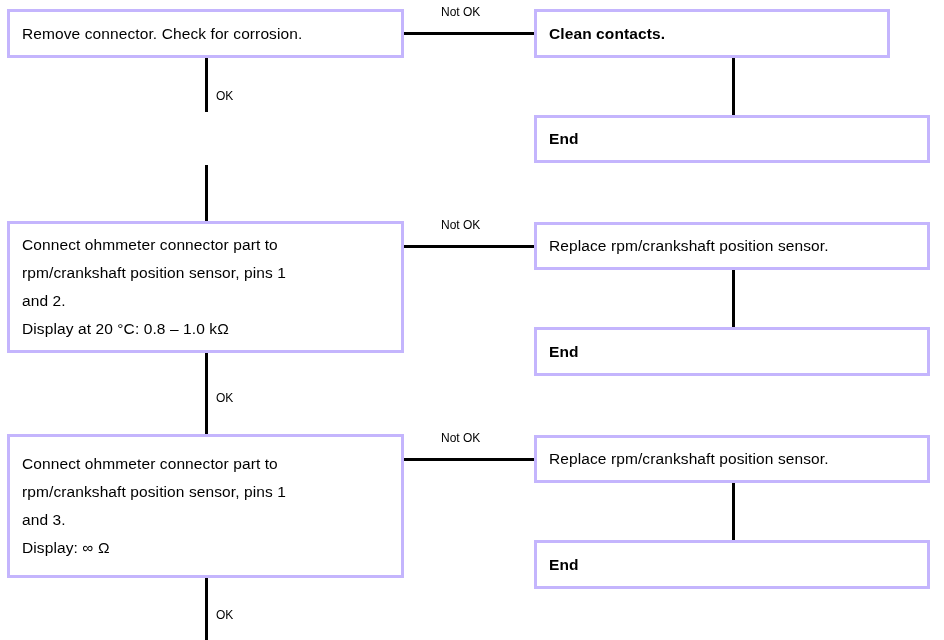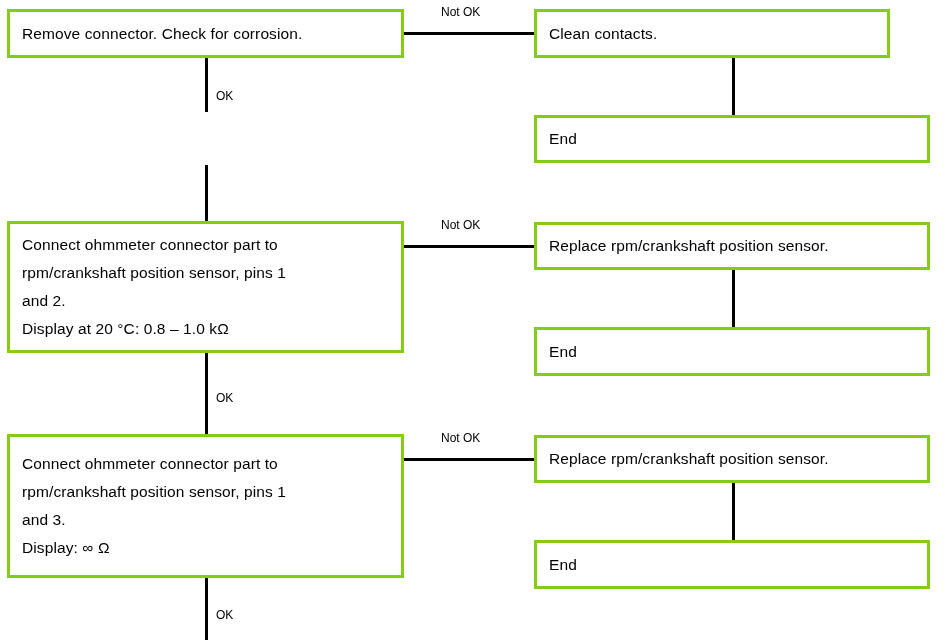--- a/index.html
+++ b/index.html
@@ -14,35 +14,35 @@
     background: #ffffff;
     font-family: "Liberation Sans", sans-serif;
     color: #000000;
     overflow: hidden;
   }
 
   
   .node {
     position: absolute;
     box-sizing: border-box;
-    border: 3px solid #84cc16;
+    border: 3px solid #c4b5fd;
     background: #ffffff;
     display: flex;
     align-items: center;
     padding: 0 12px;
     z-index: 3;
   }
   .node .node-text {
     font-size: 15.5px;
     line-height: 28px;
     letter-spacing: 0.1px;
     white-space: pre-line;
   }
   .node.terminal .node-text {
-    font-weight: normal;
+    font-weight: bold;
   }
 
   
   .line {
     position: absolute;
     background: #000000;
     z-index: 1;
   }
   .line.v { width: 3px; }
   .line.h { height: 3px; }
@@ -62,21 +62,21 @@
 
 <div id="canvas">
 
   <div class="node" style="left:7px; top:9px; width:397px; height:49px;">
     <span class="node-text">Remove connector. Check for corrosion.</span>
   </div>
 
   <div class="line h" style="left:404px; top:32px; width:133px;"></div>
   <div class="edge-label" style="left:441px; top:3px;">Not OK</div>
 
-  <div class="node" style="left:534px; top:9px; width:356px; height:49px;">
+  <div class="node" style="left:534px; top:9px; width:356px; height:49px;font-weight:bold;">
     <span class="node-text">Clean contacts.</span>
   </div>
 
   <div class="line v" style="left:732px; top:55px; height:63px;"></div>
 
   <div class="node terminal" style="left:534px; top:115px; width:396px; height:48px;">
     <span class="node-text">End</span>
   </div>
 
   <div class="line v" style="left:205px; top:55px; height:57px;"></div>

